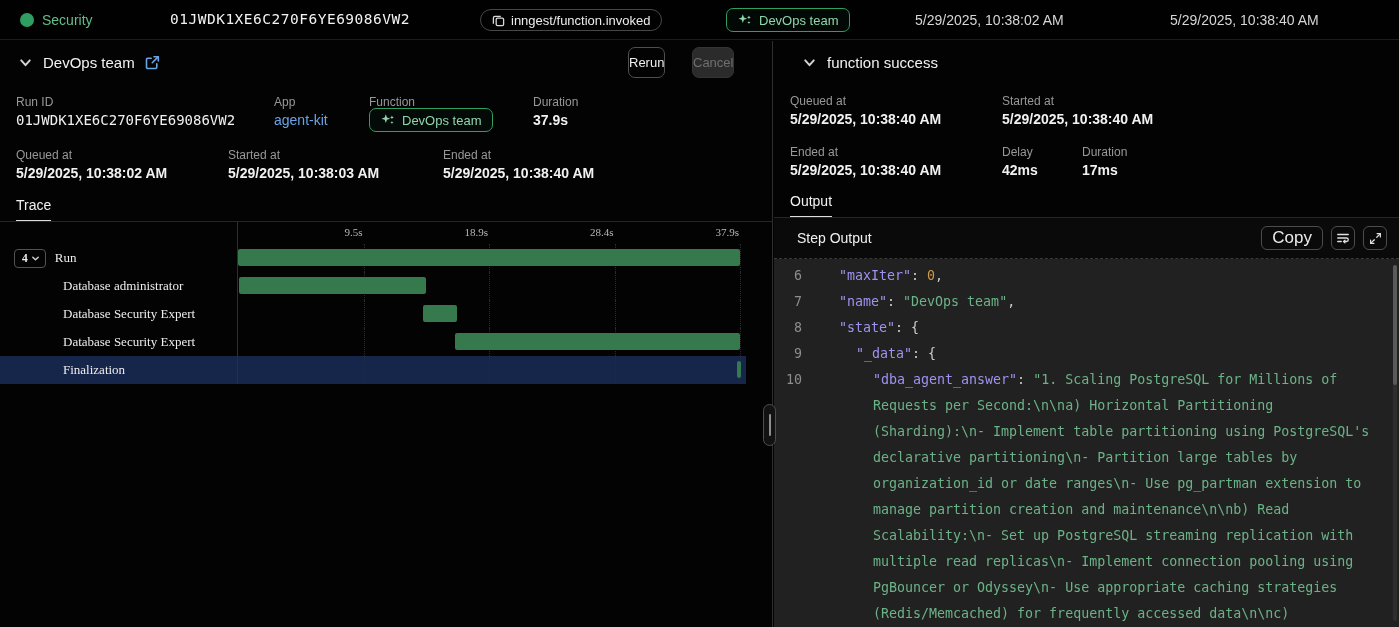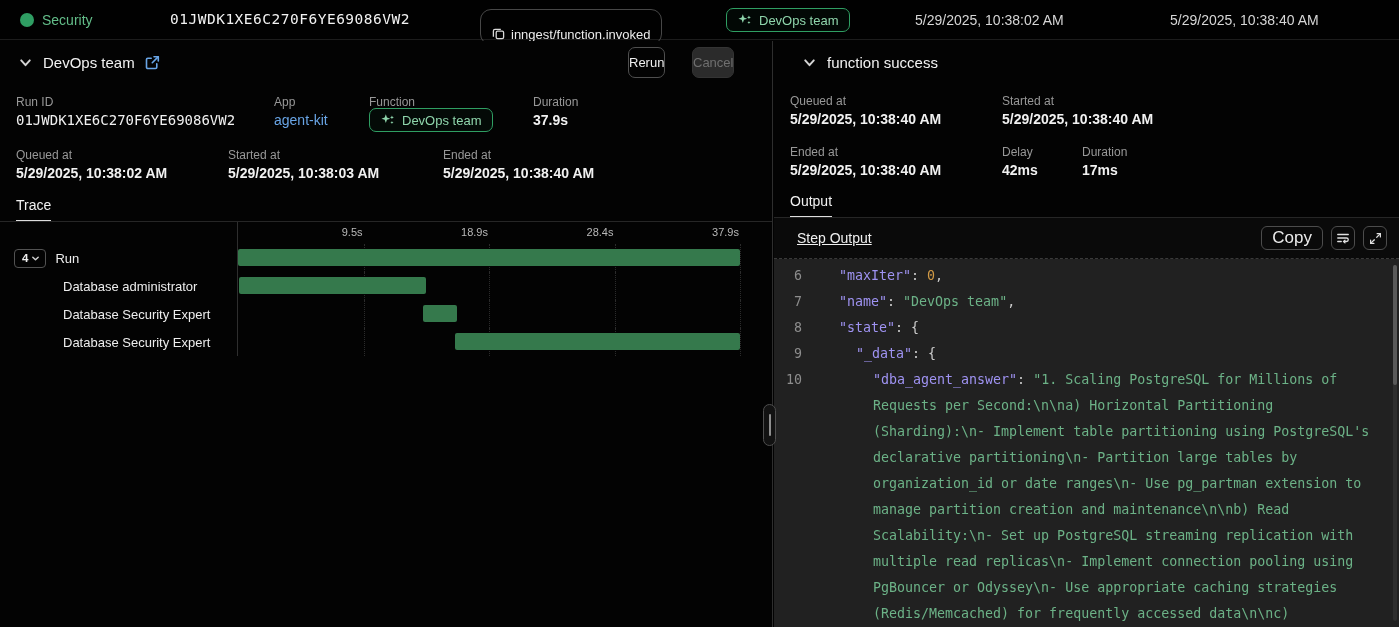--- a/index.html
+++ b/index.html
@@ -8,22 +8,22 @@
   .page { position:relative; width:1399px; height:627px; background:#030303; }
 
   
   .topbar { position:absolute; top:0; left:0; width:1399px; height:40px;
     background:#010101; border-bottom:1px solid #1c1c1c; }
   .status-dot { position:absolute; left:20px; top:13px; width:14px; height:14px;
     border-radius:50%; background:#2f9e63; }
   .status-text { position:absolute; left:42px; top:12px; font-size:14px; color:#63bd89; }
   .topbar-runid { position:absolute; left:170px; top:11px; font-family:"DejaVu Sans Mono",monospace;
     font-size:14.5px; color:#f2f2f2; letter-spacing:.5px; }
-  .event-badge { position:absolute; left:480px; top:9px; height:22px; display:flex; align-items:flex-start;
-    gap:6px; padding:17px 11px; border:1px solid #474747; border-radius:11px; font-size:13px; color:#ececec; }
+  .event-badge { position:absolute; left:480px; top:9px; height:22px; display:flex; align-items:center;
+    gap:6px; padding:6px 11px; border:1px solid #474747; border-radius:11px; font-size:13px; color:#ececec; }
   .fn-badge { display:inline-flex; align-items:center; gap:7px; height:24px; padding:0 11px;
     border:1px solid #2f9e62; border-radius:7px; font-size:13px; color:#8fd6ac; background:rgba(47,158,98,.05); }
   .topbar .fn-badge { position:absolute; left:726px; top:8px; }
   .topbar-time1 { position:absolute; left:915px; top:12px; font-size:14px; color:#d6d6d6; }
   .topbar-time2 { position:absolute; left:1170px; top:12px; font-size:14px; color:#d6d6d6; }
 
   
   .left-panel  { position:absolute; top:41px; left:0; width:773px; height:586px; background:#030303;
     border-right:1px solid #2e2e2e; }
   .right-panel { position:absolute; top:41px; left:774px; width:625px; height:586px; background:#030303; }
@@ -39,21 +39,21 @@
   .lbl { font-size:12px; color:#989898; }
   .val { font-size:14px; font-weight:600; color:#f1f1f1; }
   .val-mono { font-family:"DejaVu Sans Mono",monospace; font-size:14px; color:#f1f1f1; }
   .link-blue { font-size:14px; color:#69a5e6; cursor:pointer; }
 
   .tab { display:inline-block; font-size:14px; color:#f2f2f2; padding-bottom:7px;
     border-bottom:2px solid #dedede; cursor:pointer; }
   .hdivider { position:absolute; left:0; right:0; height:1px; background:#262626; }
 
   
-  .trace-area { position:absolute; top:181px; left:0; width:746px; }
+  .trace-area { position:absolute; top:181px; left:0; width:746px;font-family:Liberation Serif, serif; }
   .trace-axis { position:relative; height:22px; margin-left:237px; width:503px;
     border-left:1px solid #2e2e2e; }
   .axis-tick { position:absolute; top:4px; transform:translateX(-100%); font-size:11px;
     color:#b9b9b9; padding-right:1px; white-space:nowrap; }
   .trace-rows { position:relative; }
   .trace-row { position:relative; display:flex; height:28px; align-items:center; width:746px; }
   .trace-row.selected { background:#16254a; }
   .row-label-cell { width:237px; height:100%; display:flex; align-items:center; flex:none; }
   .row-label { font-size:13px; color:#ededed; white-space:nowrap; }
   .row-chart-cell { position:relative; width:503px; height:100%; flex:none;
@@ -66,21 +66,21 @@
   .indent-spacer { width:63px; flex:none; }
 
   
   .resizer { position:absolute; left:763px; top:404px; width:13px; height:42px; border:1px solid #4e4e4e;
     border-radius:7px; background:#121212; display:flex; align-items:center; justify-content:center; cursor:col-resize; z-index:5; }
   .resizer-line { width:2px; height:22px; background:#8f8f8f; border-radius:1px; }
 
   
   .step-header-bar { position:absolute; top:177px; left:0; width:625px; height:41px; background:#0a0a0a;
     border-bottom:1px dashed #3a3a3a; display:flex; align-items:center; }
-  .step-header-title { margin-left:23px; font-size:14px; color:#f0f0f0;text-decoration:underline; }
+  .step-header-title { margin-left:23px; font-size:14px; color:#f0f0f0; }
   .step-actions { margin-left:auto; margin-right:12px; display:flex; align-items:center; gap:8px; }
   .copy-btn { height:24px; padding:0 10px; border:1px solid #4c4c4c; border-radius:6px;
     background:transparent; color:#ececec; font-size:17px; display:flex; align-items:center; cursor:pointer; }
   .icon-btn { width:24px; height:24px; border:1px solid #4c4c4c; border-radius:6px; background:transparent;
     display:flex; align-items:center; justify-content:center; cursor:pointer; }
 
   .code-area { position:absolute; top:218px; left:0; width:625px; height:368px; background:#212121;
     overflow:hidden; padding-top:4px; }
   .code-line { display:flex; font-family:"DejaVu Sans Mono",monospace; font-size:13.3px; line-height:26px; }
   .gutter { width:30px; flex:none; text-align:right; padding-right:2px; color:#8d8d8d; }
@@ -238,20 +238,33 @@
             <div class="row-label-cell">
               <span class="indent-spacer"></span>
               <span class="row-label">Database Security Expert</span>
             </div>
             <div class="row-chart-cell">
               <div class="gridline" style="left: 25%;"></div>
               <div class="gridline" style="left: 50%;"></div>
               <div class="gridline" style="left: 75%;"></div>
               <div class="gridline" style="left: 100%;"></div>
               <div class="trace-bar" style="left: 43.2718%; width: max(56.7282%, 4px); background: rgb(53, 121, 76);"></div>
+            </div>
+          </div>
+          <div class="trace-row selected">
+            <div class="row-label-cell">
+              <span class="indent-spacer"></span>
+              <span class="row-label">Finalization</span>
+            </div>
+            <div class="row-chart-cell">
+              <div class="gridline" style="left: 25%;"></div>
+              <div class="gridline" style="left: 50%;"></div>
+              <div class="gridline" style="left: 75%;"></div>
+              <div class="gridline" style="left: 100%;"></div>
+              <div class="trace-bar" style="left: 99.3404%; width: max(0.659631%, 4px); background: rgb(53, 121, 76);"></div>
             </div>
           </div>
         </div>
     </div>
   </div>
 
   <div class="resizer">
     <div class="resizer-line"></div>
   </div>
 

